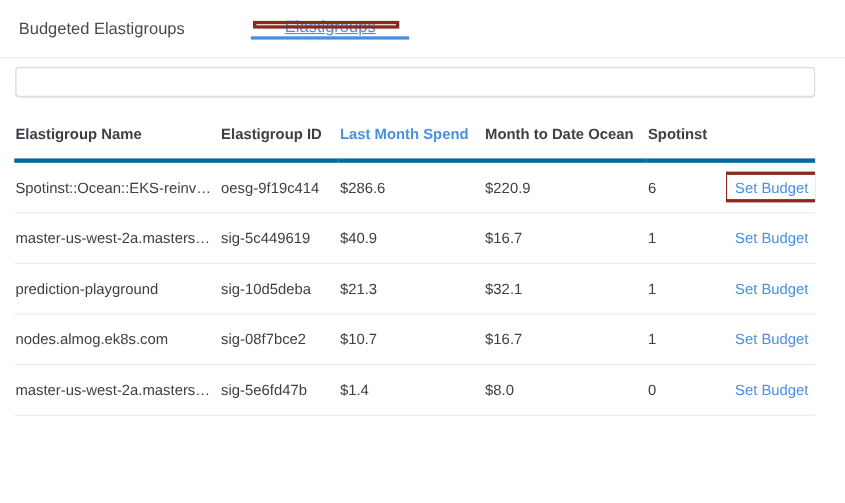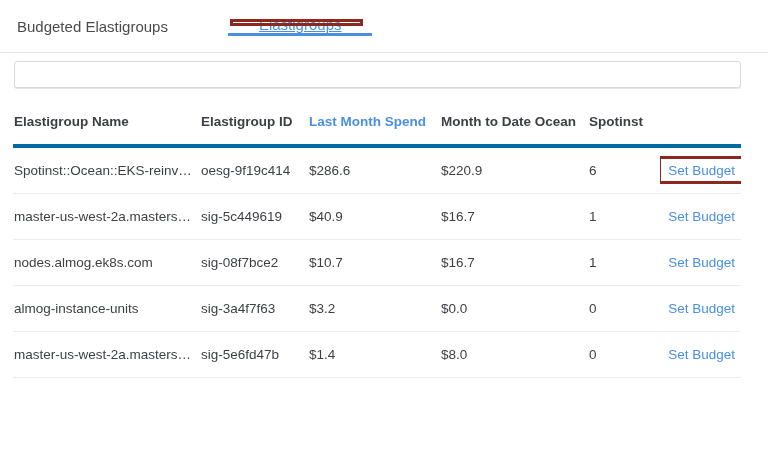--- a/index.html
+++ b/index.html
@@ -86,33 +86,33 @@
       </tr>
       <tr>
         <td>master-us-west-2a.masters…</td>
         <td>sig-5c449619</td>
         <td>$40.9</td>
         <td>$16.7</td>
         <td>1</td>
         <td class="action"><a class="set-budget">Set Budget</a></td>
       </tr>
       <tr>
+        <td>prediction-playground</td>
+        <td>sig-10d5deba</td>
+        <td>$21.3</td>
+        <td>$32.1</td>
+        <td>1</td>
+        <td class="action"><a class="set-budget">Set Budget</a></td>
+      </tr>
+      <tr>
         <td>nodes.almog.ek8s.com</td>
         <td>sig-08f7bce2</td>
         <td>$10.7</td>
         <td>$16.7</td>
         <td>1</td>
-        <td class="action"><a class="set-budget">Set Budget</a></td>
-      </tr>
-      <tr>
-        <td>almog-instance-units</td>
-        <td>sig-3a4f7f63</td>
-        <td>$3.2</td>
-        <td>$0.0</td>
-        <td>0</td>
         <td class="action"><a class="set-budget">Set Budget</a></td>
       </tr>
       <tr>
         <td>master-us-west-2a.masters…</td>
         <td>sig-5e6fd47b</td>
         <td>$1.4</td>
         <td>$8.0</td>
         <td>0</td>
         <td class="action"><a class="set-budget">Set Budget</a></td>
       </tr>

